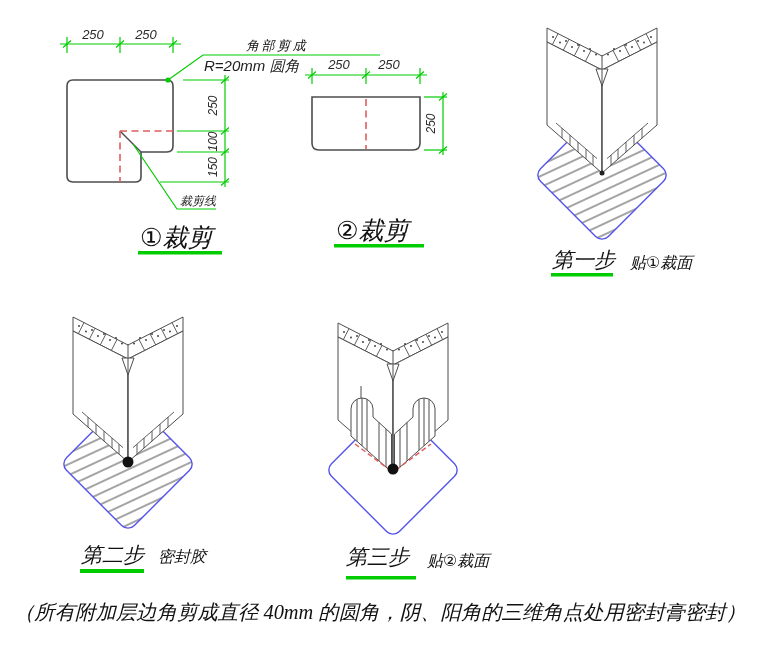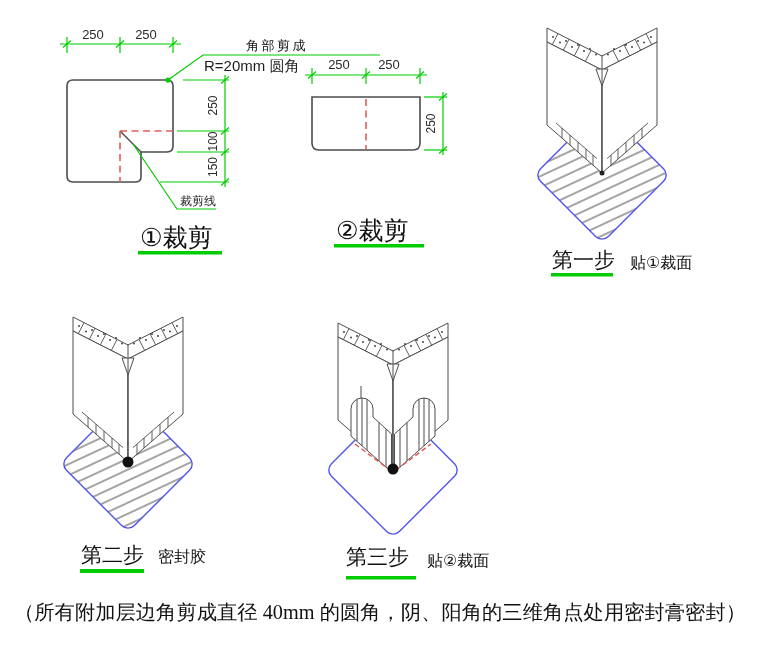--- a/index.html
+++ b/index.html
@@ -1,16 +1,16 @@
 <!DOCTYPE html>
 <html><head>
 <meta charset="utf-8">
 <style>
   html,body{margin:0;padding:0;background:#ffffff;}
-  .canvas{position:relative;width:760px;height:656px;background:#fff;overflow:hidden;}
+  .canvas{position:relative;width:760px;height:656px;background:#fff;overflow:hidden;font-style:italic;}
   svg{display:block;}
   text{font-family:"Liberation Sans","DejaVu Sans",sans-serif;fill:#1d1d1d;}
   .dimtxt{font-size:13px;fill:#2a2a2a;}
   .dimtxt2{font-size:12px;fill:#2a2a2a;}
   .title-txt{font-size:25px;fill:#111;}
   .step-txt{font-size:21px;fill:#111;}
   .cap-txt{font-size:16px;fill:#111;}
   .leader-txt{font-size:13px;fill:#111;}
   .note-txt{font-family:"Liberation Serif","DejaVu Serif",serif;font-size:20px;fill:#111;}
 </style>

